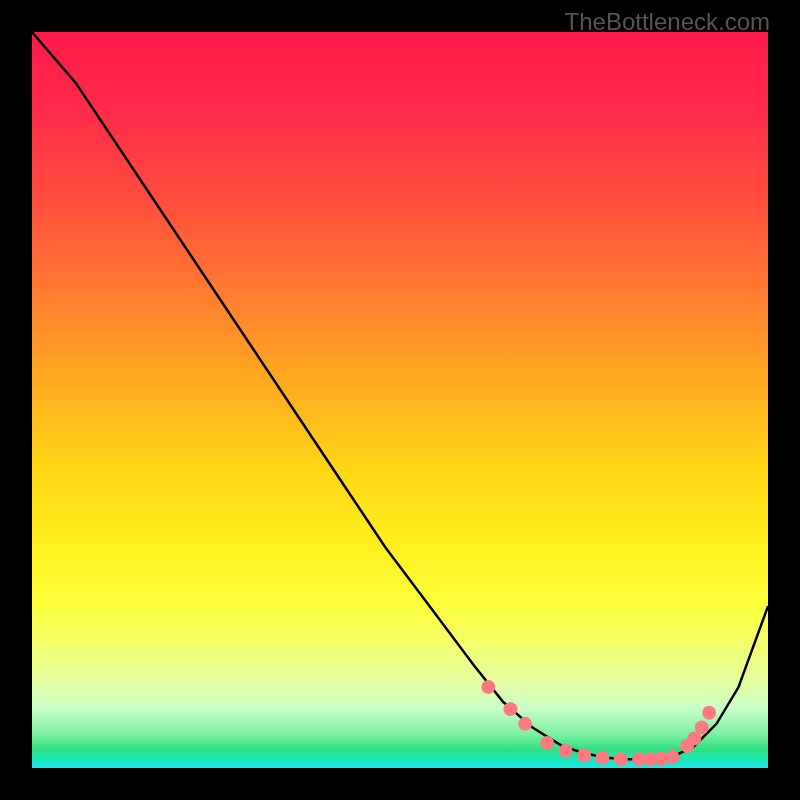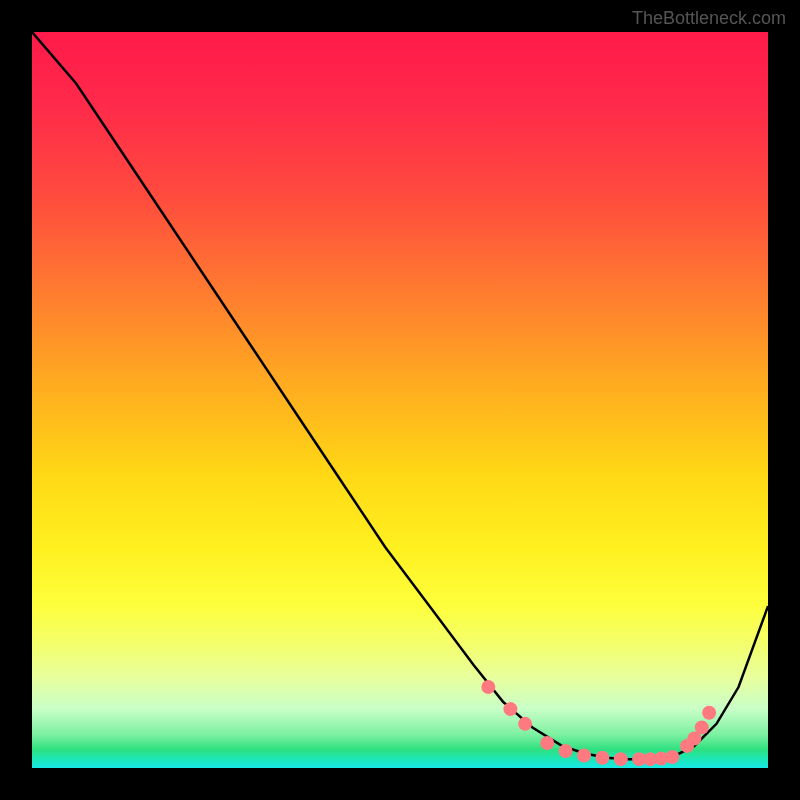--- a/index.html
+++ b/index.html
@@ -7,23 +7,23 @@
     width: 800px;
     height: 800px;
     background: #000;
     position: relative;
     overflow: hidden;
     font-family: Arial, sans-serif;
   }
   .watermark {
     position: absolute;
     top: 8px;
-    right: 14px;
+    right: 30px;
     color: #555;
-    font-size: 18px;
+    font-size: 24px;
     font-weight: 500;
     z-index: 10;
   }
   .plot-area {
     position: absolute;
     left: 32px;
     top: 32px;
     width: 736px;
     height: 736px;
   }

